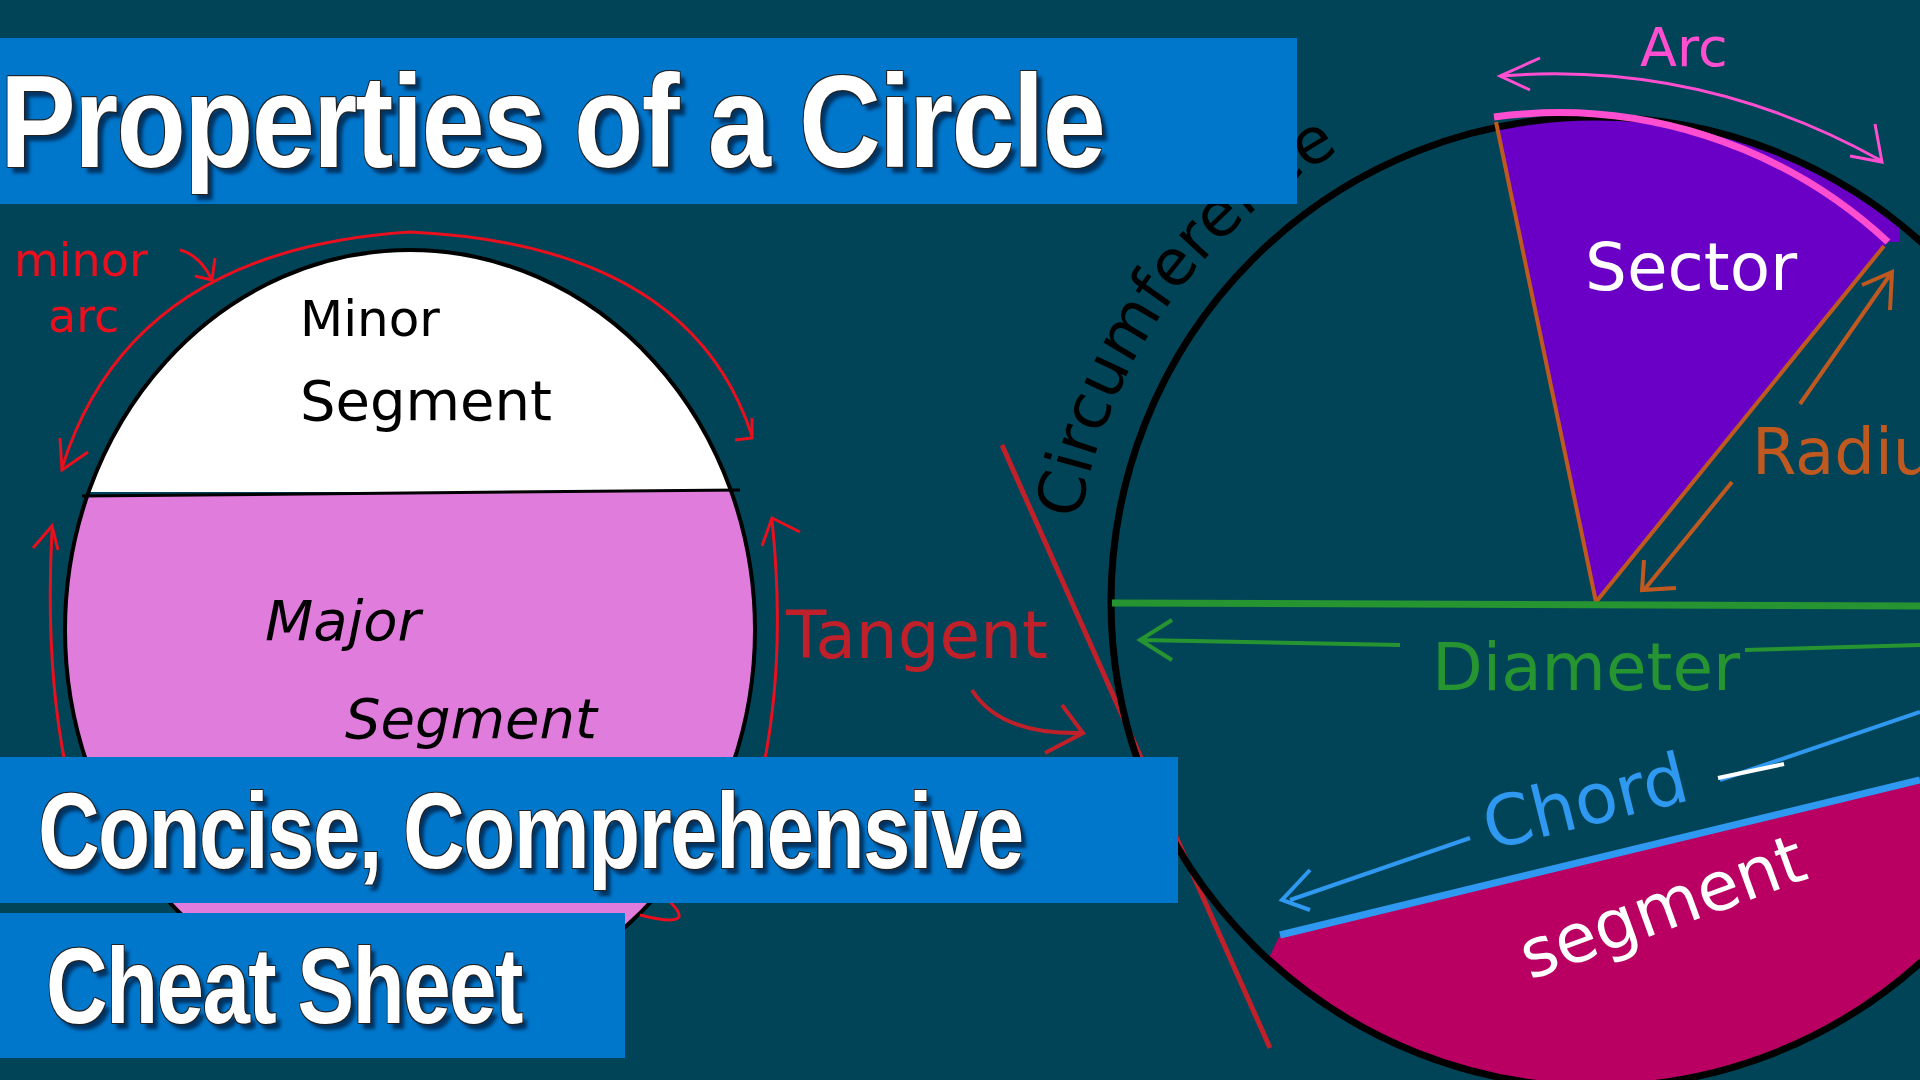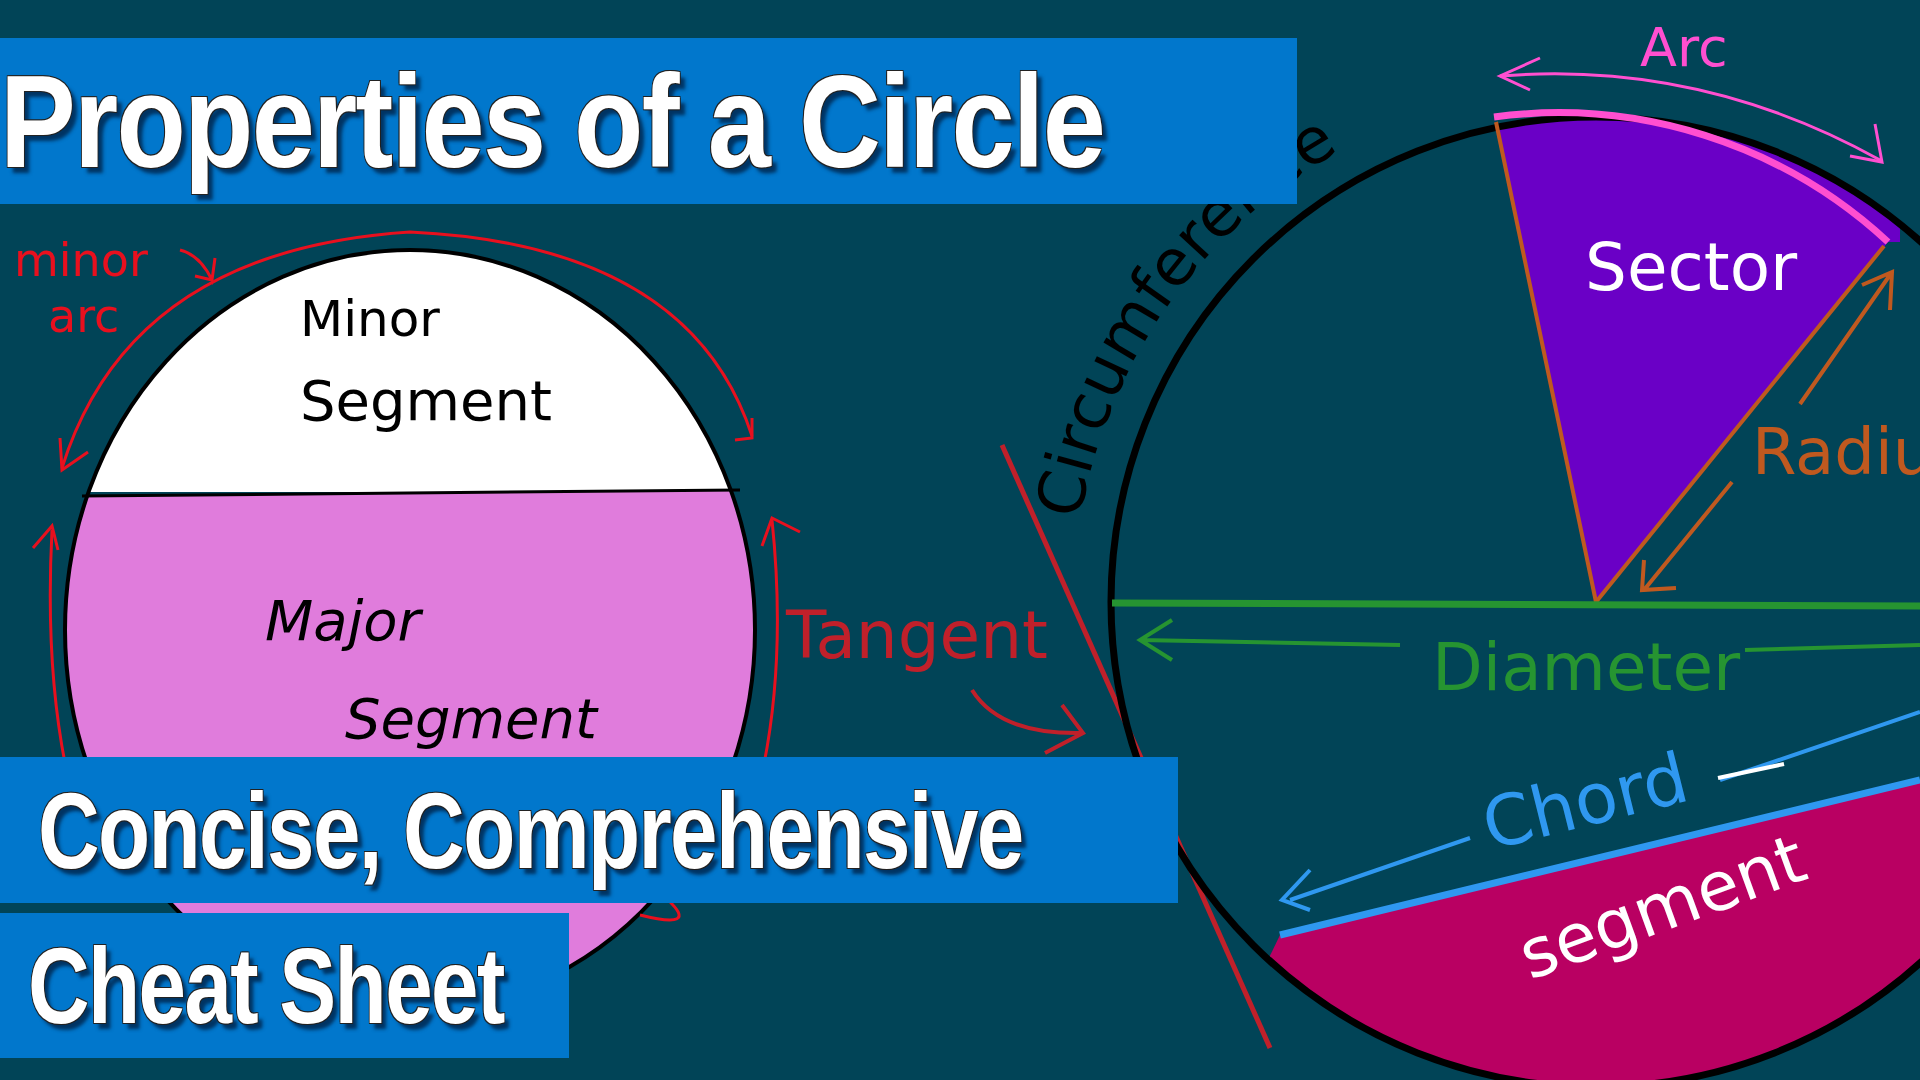--- a/index.html
+++ b/index.html
@@ -9,21 +9,21 @@
     .banner { position:absolute; background:#0177cc; display:flex; align-items:center; box-sizing:border-box; }
     .banner span {
       font-family:"Liberation Sans", sans-serif; font-weight:bold; color:#ffffff;
       letter-spacing:-2px; transform:scaleX(0.82); transform-origin:left center; white-space:nowrap;
       text-shadow: -1px -1px 0 #222, 1px -1px 0 #222, -1px 1px 0 #222, 1px 1px 0 #222, 6px 6px 4px rgba(0,40,80,0.85);
     }
     #title-banner { left:0; top:38px; width:1297px; height:166px; }
     #title-banner span { font-size:132px; transform:scaleX(0.86); }
     #concise-banner { left:0; top:757px; width:1178px; height:146px; padding-left:38px; }
     #concise-banner span { font-size:108px; transform:scaleX(0.79); }
-    #cheat-banner { left:0; top:913px; width:569px; height:145px; padding-left:28px; }
+    #cheat-banner { left:0; top:913px; width:625px; height:145px; padding-left:46px; }
     #cheat-banner span { font-size:108px; transform:scaleX(0.79); }
   </style>
 </head>
 <body>
 
 <svg id="scene" viewBox="0 0 1920 1080" xmlns="http://www.w3.org/2000/svg">
   <defs>
     <clipPath id="bigClip">
         <circle cx="1596" cy="602" r="485"></circle>
       </clipPath>

